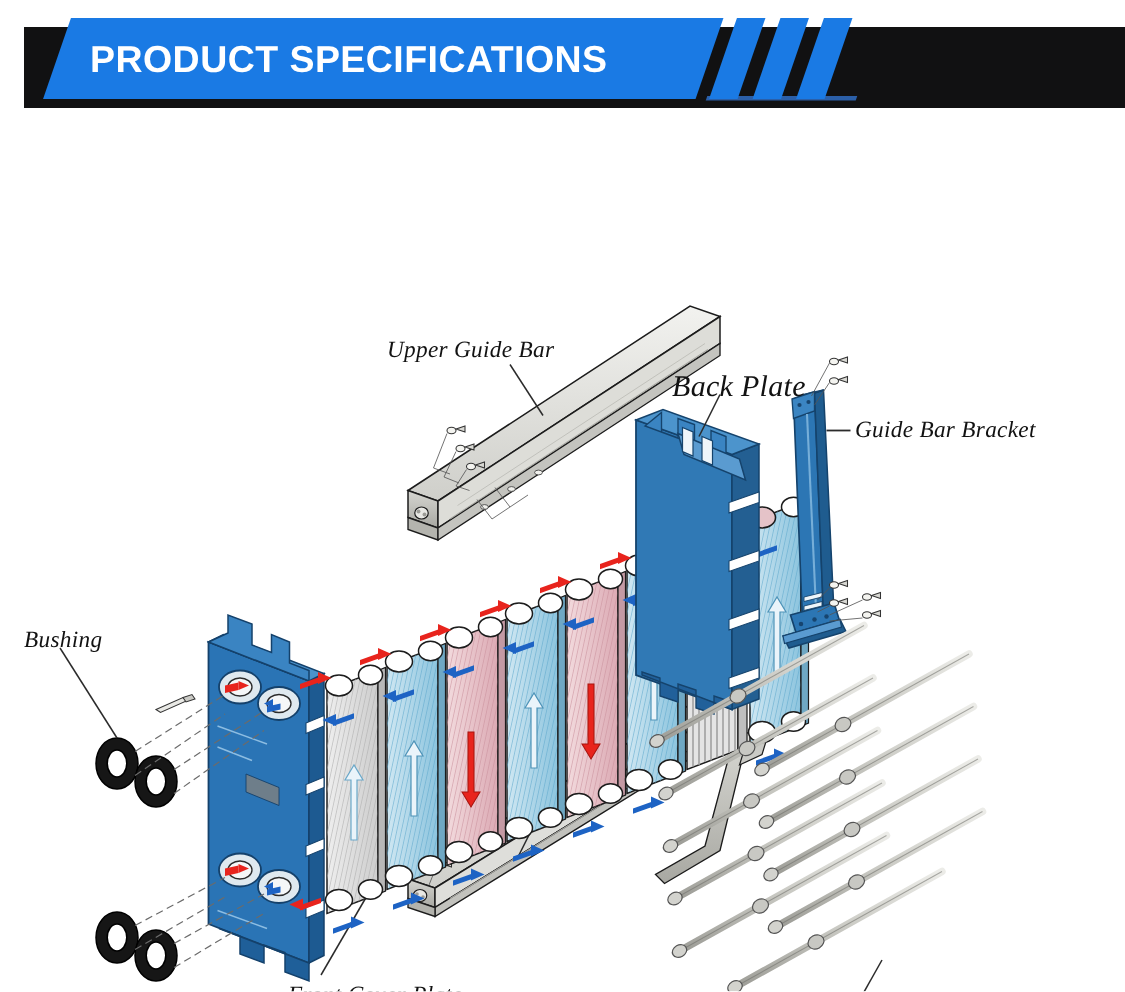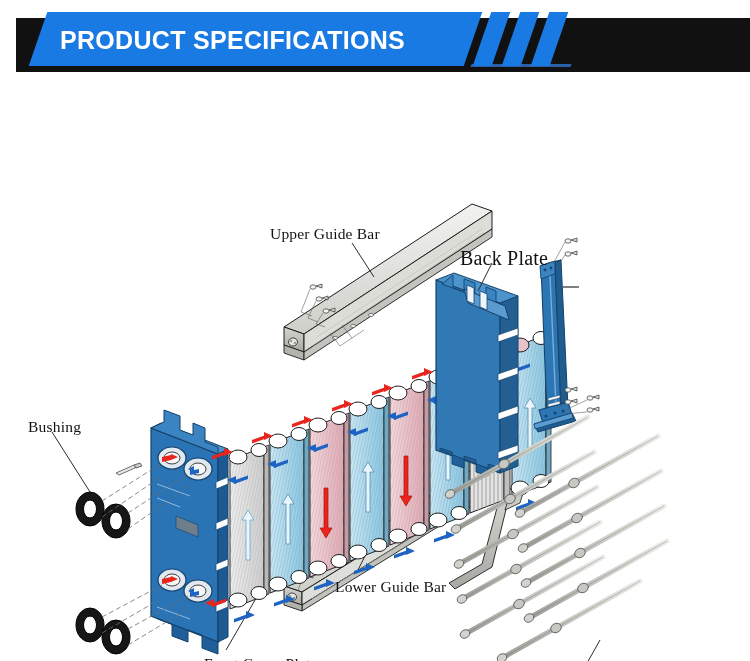--- a/index.html
+++ b/index.html
@@ -66,22 +66,22 @@
     position: absolute;
     left: 455px; top: 64px;
     width: 100px; height: 3px;
     background: #2b5fa8;
     transform: skewX(-19deg);
   }
 
   
   #diagram {
     position: absolute;
-    left: 12px; top: 80px;
-    width: 728px; height: 581px;
+    left: 0; top: 80px;
+    width: 728px; height: 581px; font-style: italic;
   }
   #diagram svg { display: block; }
 
   
   .lbl {
     position: absolute;
     color: #121212;
     font-family: "Liberation Serif", "DejaVu Serif", serif;
     font-size: 15.5px;
     white-space: nowrap;
@@ -654,22 +654,22 @@
 
         <line x1="570" y1="592" x2="588" y2="560" stroke="#2b2b2b" stroke-width="1"></line>
       </g>
 
     </svg>
 
     <div class="lbl" style="left:258px; top:145px;">Upper Guide Bar</div>
 
     <div class="lbl sm" style="left:448px; top:167px;">Back Plate</div>
 
+    <div class="lbl" style="left:570px; top:198px;">Guide Bar Bracket</div>
 
     <div class="lbl" style="left:16px; top:338px;">Bushing</div>
 
-    <div class="lbl" style="left:323px; top:498px;">Lower Guide Bar</div>
 
     <div class="lbl" style="left:192px; top:575px;">Front Cover Plate</div>
 
   </div>
 
 </div>
 
 </body></html>

